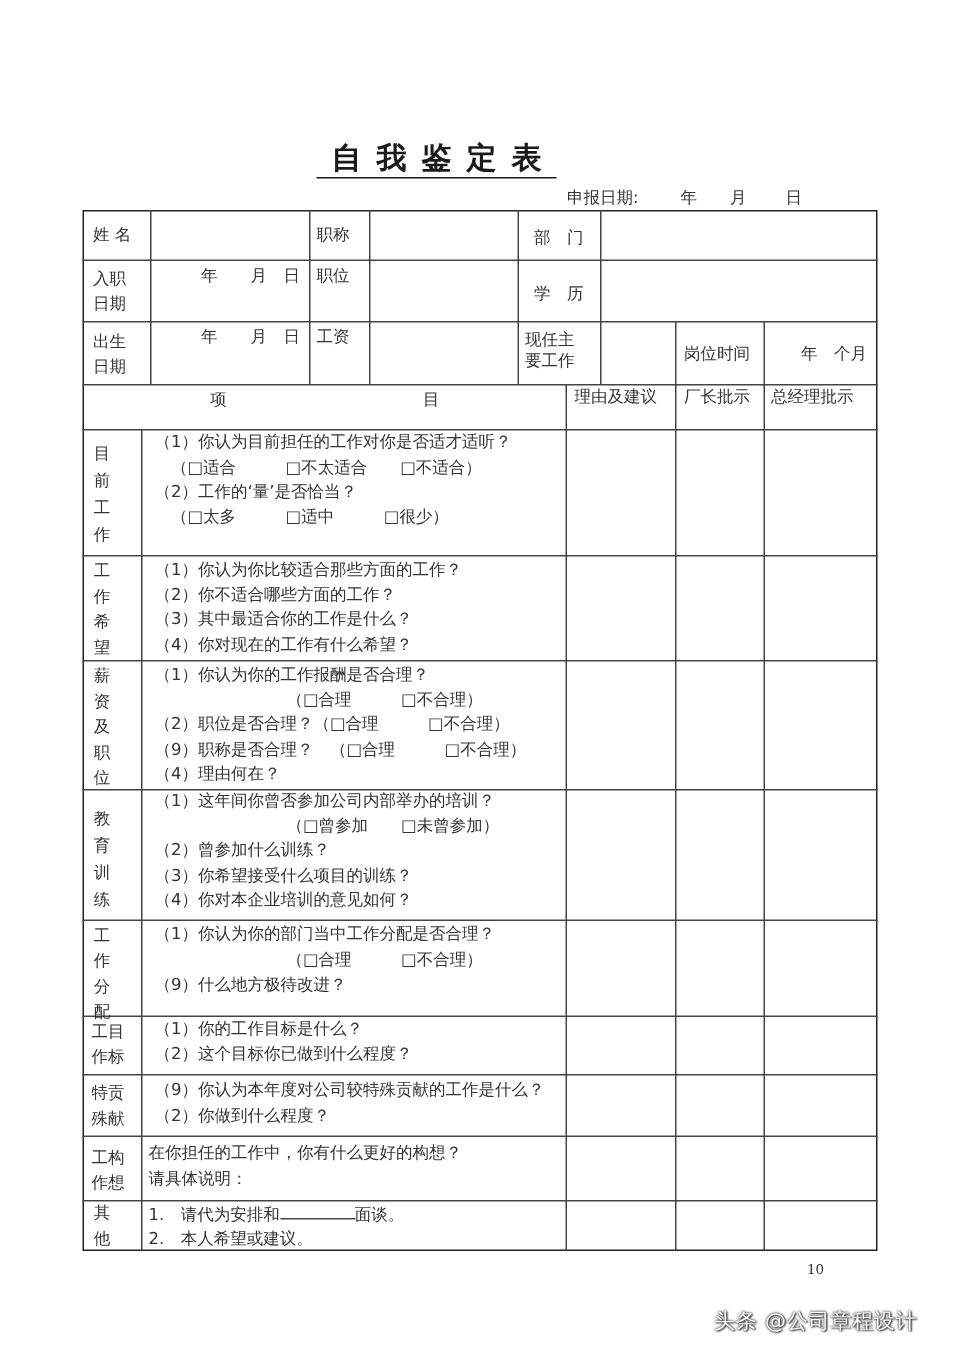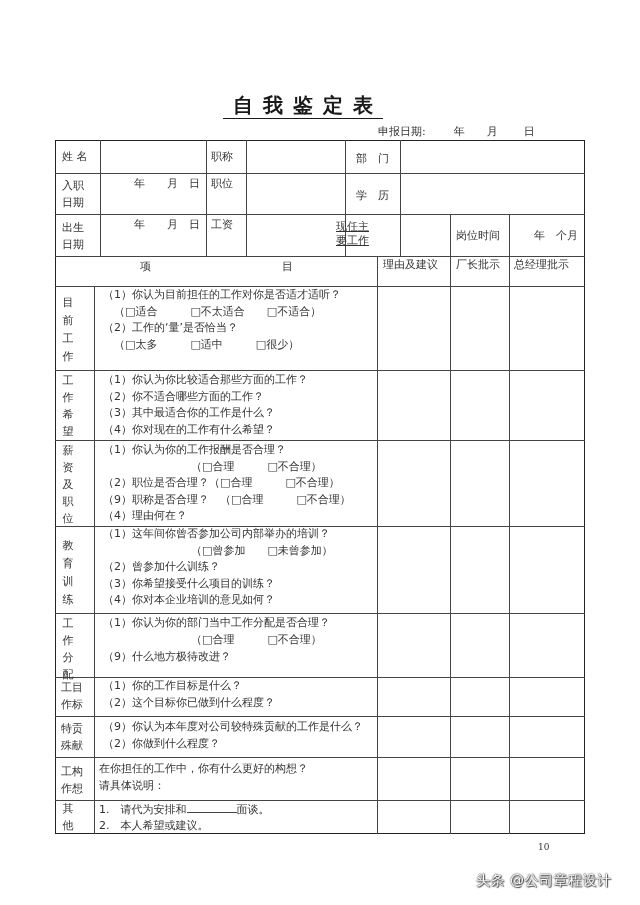--- a/index.html
+++ b/index.html
@@ -1,21 +1,21 @@
 <!DOCTYPE html>
 <html><head>
 <meta charset="utf-8">
 <style>
   * { margin: 0; padding: 0; box-sizing: border-box; }
   html, body { width: 640px; height: 905px; background: #ffffff; overflow: hidden; }
   body { position: relative; font-family: "DejaVu Sans", "Liberation Sans", sans-serif; color: #333; }
   .title {
     position: absolute; left: 0; width: 582px; top: 92px; text-align: center;
     font-family: "DejaVu Serif", "Liberation Serif", serif;
-    font-size: 20px; font-weight: bold; letter-spacing: 10px; color: #1a1a1a; margin-left: 12px;
+    font-size: 20px; font-weight: bold; letter-spacing: 10px; color: #1a1a1a;
   }
   .title span { border-bottom: 1.5px solid #1a1a1a; padding-bottom: 1px; padding-left: 10px; }
   .report-date {
     position: absolute; top: 124px; left: 378px; font-size: 11px; color: #333;
     white-space: nowrap;
   }
   .report-date .gap1 { display: inline-block; width: 28px; }
   .report-date .gap2 { display: inline-block; width: 22px; }
   .report-date .gap3 { display: inline-block; width: 26px; }
 
@@ -86,21 +86,21 @@
 <div class="cell-text" style="left:134px; top:175px;">年　　月　日</div>
 <div class="cell-text" style="left:211px; top:175px;">职位</div>
 <div class="abs" style="left:247px; top:174px; width:97px; height:40px;"></div>
 <div class="cell-text" style="left:356px; top:187px;">学　历</div>
 <div class="abs" style="left:401px; top:174px; width:183px; height:40px;"></div>
 
 <div class="cell-text" style="left:62px; top:219px;"><span>出生</span><br><span>日期</span></div>
 <div class="cell-text" style="left:134px; top:216px;">年　　月　日</div>
 <div class="cell-text" style="left:211px; top:216px;">工资</div>
 <div class="abs" style="left:247px; top:215px; width:97px; height:40px;"></div>
-<div class="cell-text" style="left:336px; top:220px; line-height:14px;text-decoration:underline;"><span>现任主</span><br><span>要工作</span></div>
+<div class="cell-text" style="left:350px; top:220px; line-height:14px;"><span>现任主</span><br><span>要工作</span></div>
 <div class="abs" style="left:401px; top:215px; width:48px; height:40px;"></div>
 <div class="cell-text" style="left:456px; top:227px;">岗位时间</div>
 <div class="cell-text" style="left:534px; top:227px;">年　个月</div>
 
 <div class="cell-text" style="left:140px; top:258px;">项</div>
 <div class="cell-text" style="left:282px; top:258px;">目</div>
 <div class="cell-text" style="left:383px; top:256px;">理由及建议</div>
 <div class="cell-text" style="left:456px; top:256px;">厂长批示</div>
 <div class="cell-text" style="left:514px; top:256px;">总经理批示</div>
 

